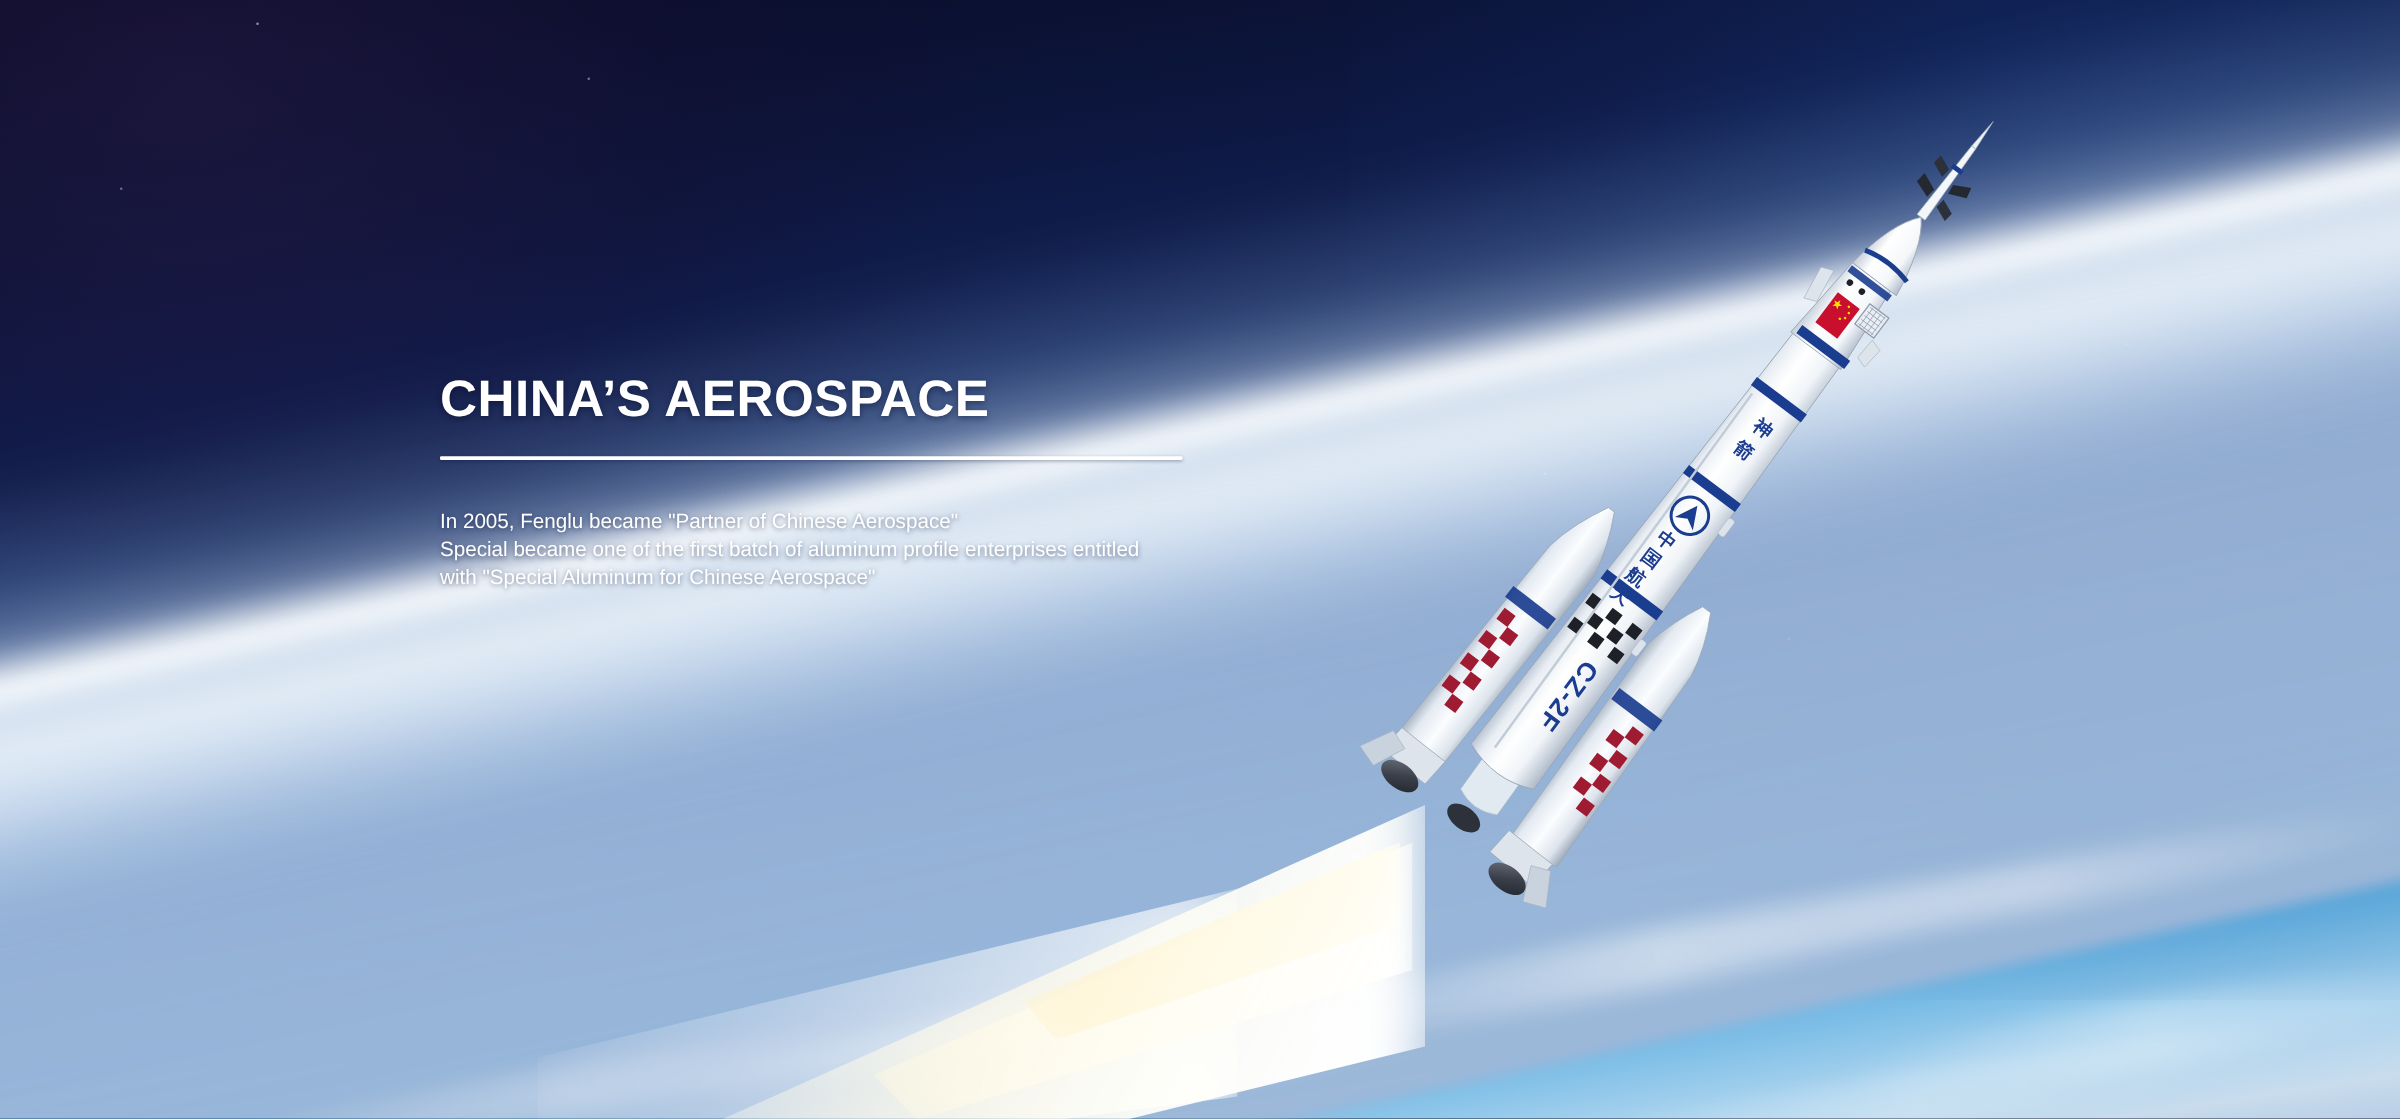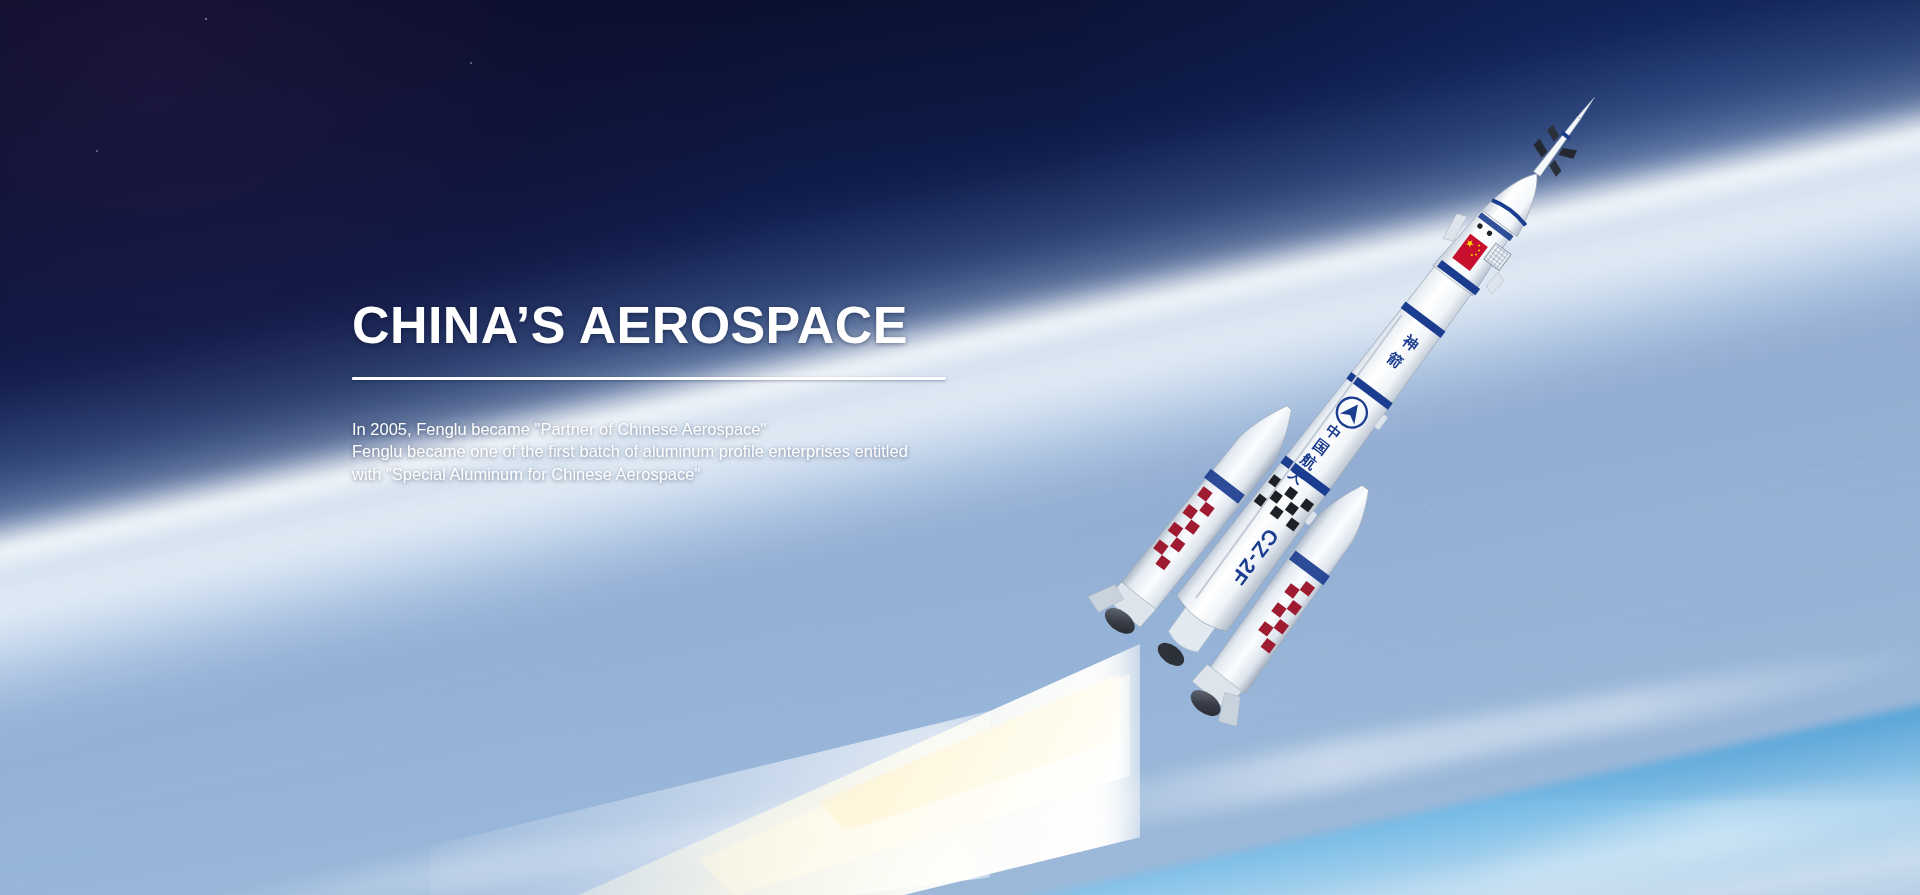--- a/index.html
+++ b/index.html
@@ -122,21 +122,21 @@
   .star { position:absolute; background:#fff; border-radius:50%; }
 
   
   .copy {
     position:absolute;
     left:352px; top:298px;
     width:700px;
     z-index:40;
   }
   .headline-1 {
-    font-size:52px;
+    font-size:41px;
     font-weight:bold;
     color:#ffffff;
     letter-spacing:.4px;
     line-height:1.05;
     text-shadow:0 1px 5px rgba(0,10,40,.45);
     white-space:nowrap;
   }
   .headline-2 {
     font-size:53px;
     font-weight:bold;
@@ -431,18 +431,18 @@
 
       </g>
     </svg>
   </div>
 
   <div class="copy">
     <div class="headline-1">CHINA’S AEROSPACE</div>
     <div class="divider"></div>
     <div class="body-copy">
       <span class="line">In 2005, Fenglu became "Partner of Chinese Aerospace"</span>
-      <span class="line">Fenglu became one of the first batch of aluminum profile enterprises entitled</span>
+      <span class="line">Special became one of the first batch of aluminum profile enterprises entitled</span>
       <span class="line">with "Special Aluminum for Chinese Aerospace"</span>
     </div>
   </div>
 
 </div>
 
 </body></html>

